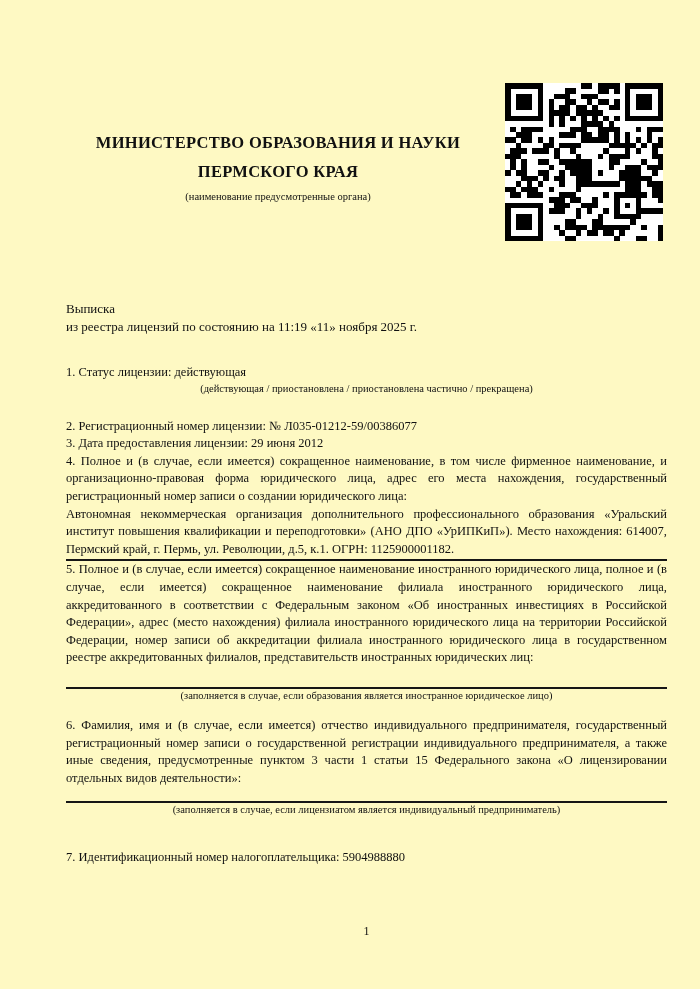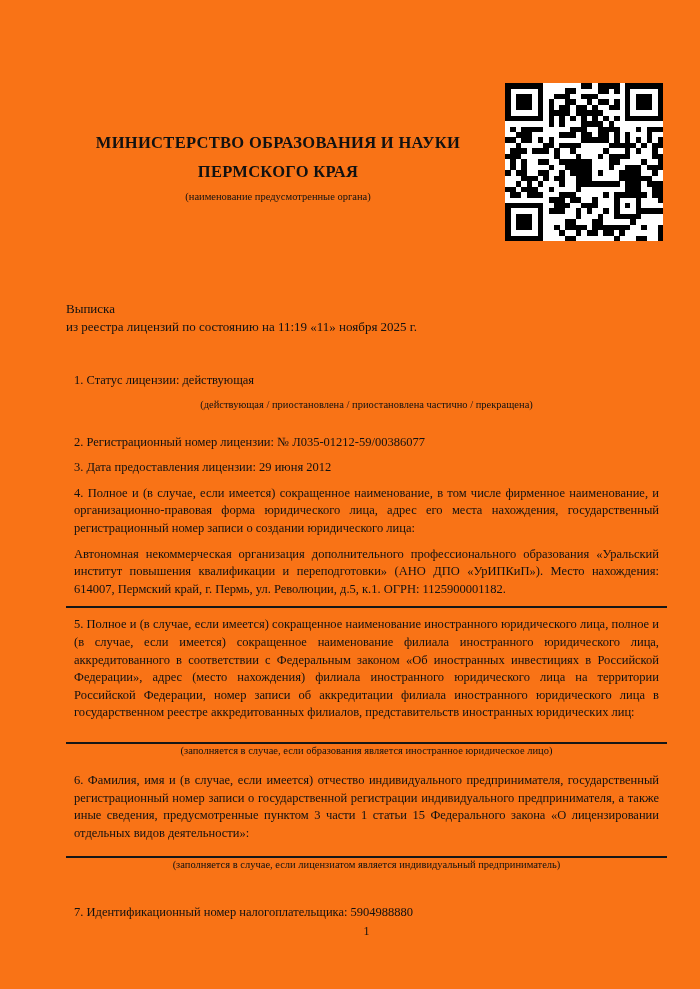--- a/index.html
+++ b/index.html
@@ -4,21 +4,21 @@
 <style>
   html, body {
     margin: 0;
     padding: 0;
     background: #ffffff;
   }
   .page {
     position: relative;
     width: 700px;
     height: 989px;
-    background: #f97316;
+    background: #fef9c3;
     font-family: "Liberation Serif", "DejaVu Serif", serif;
     color: #111111;
     overflow: hidden;
   }
   
   .header-block {
     position: absolute;
     top: 128px;
     left: 56px;
     width: 444px;
@@ -59,21 +59,21 @@
   
   .doc-body {
     position: absolute;
     top: 364px;
     left: 66px;
     width: 601px;
     font-size: 12.5px;
     line-height: 17.6px;
   }
   .doc-body p {
-    margin: 8px;
+    margin: 0;
     padding: 0;
   }
   .para-justified { text-align: justify; }
   .caption {
     font-size: 10.5px;
     line-height: 14px;
     text-align: center;
   }
   .rule {
     border-top: 2px solid #161616;

